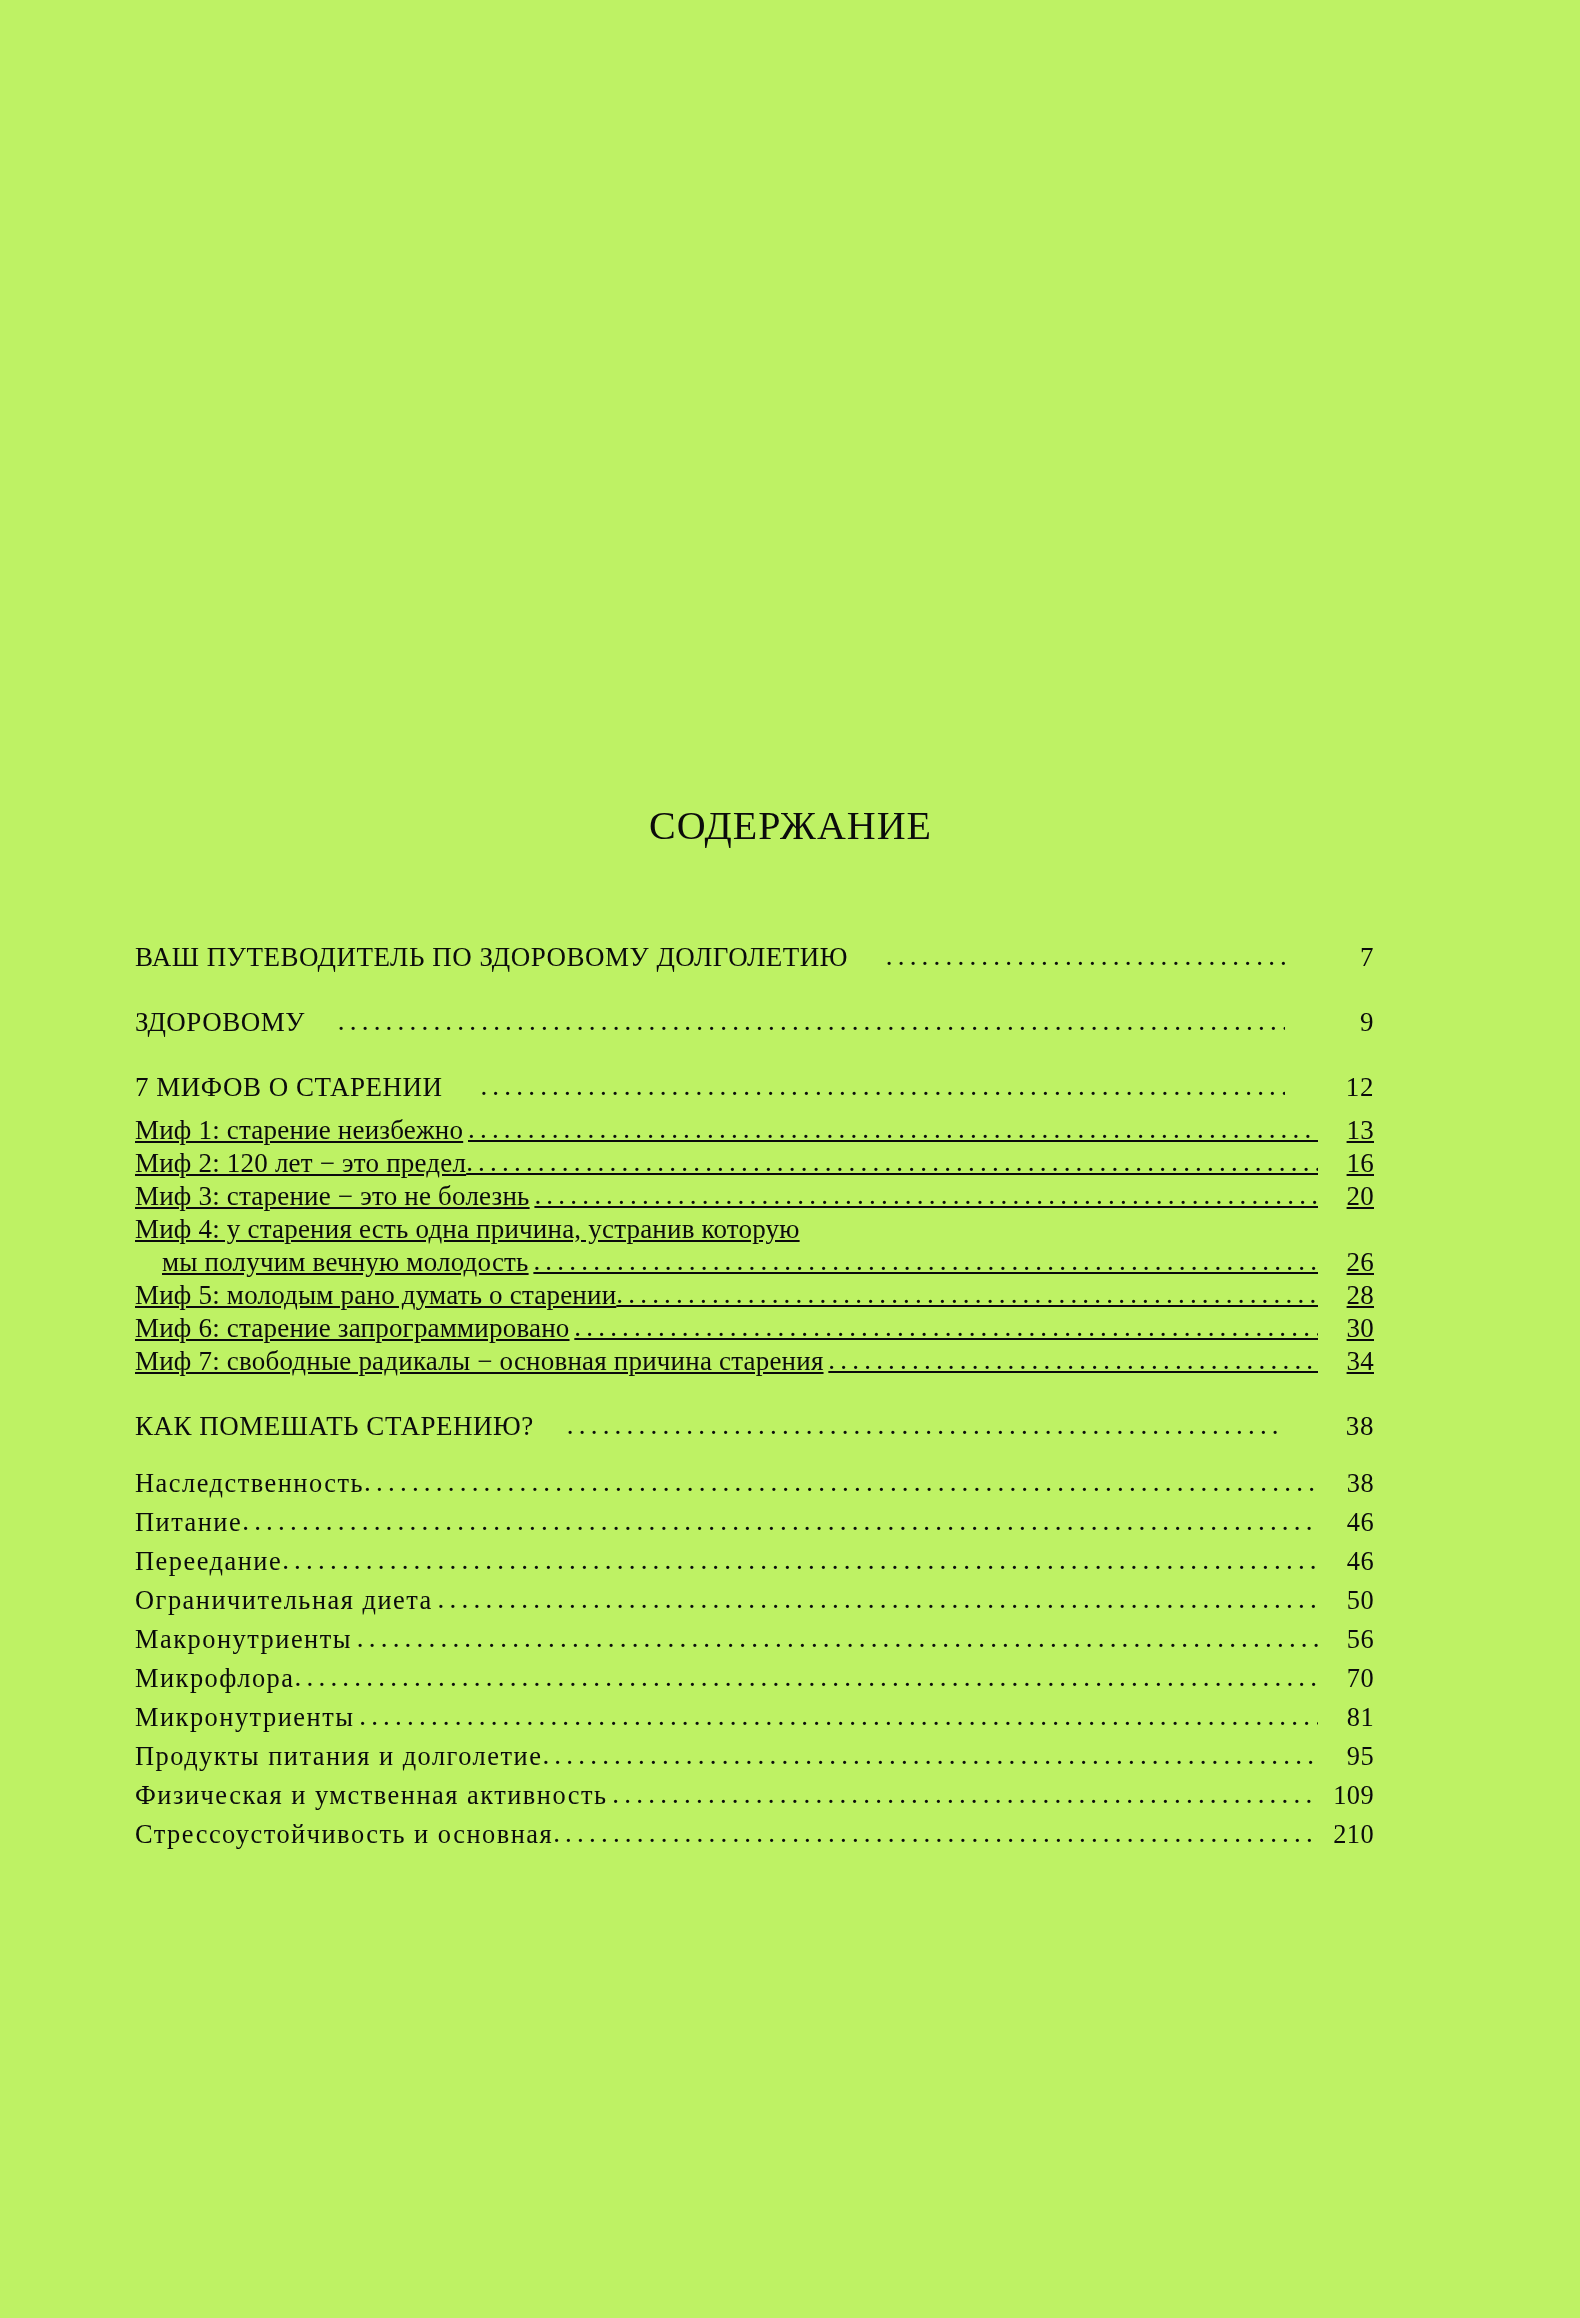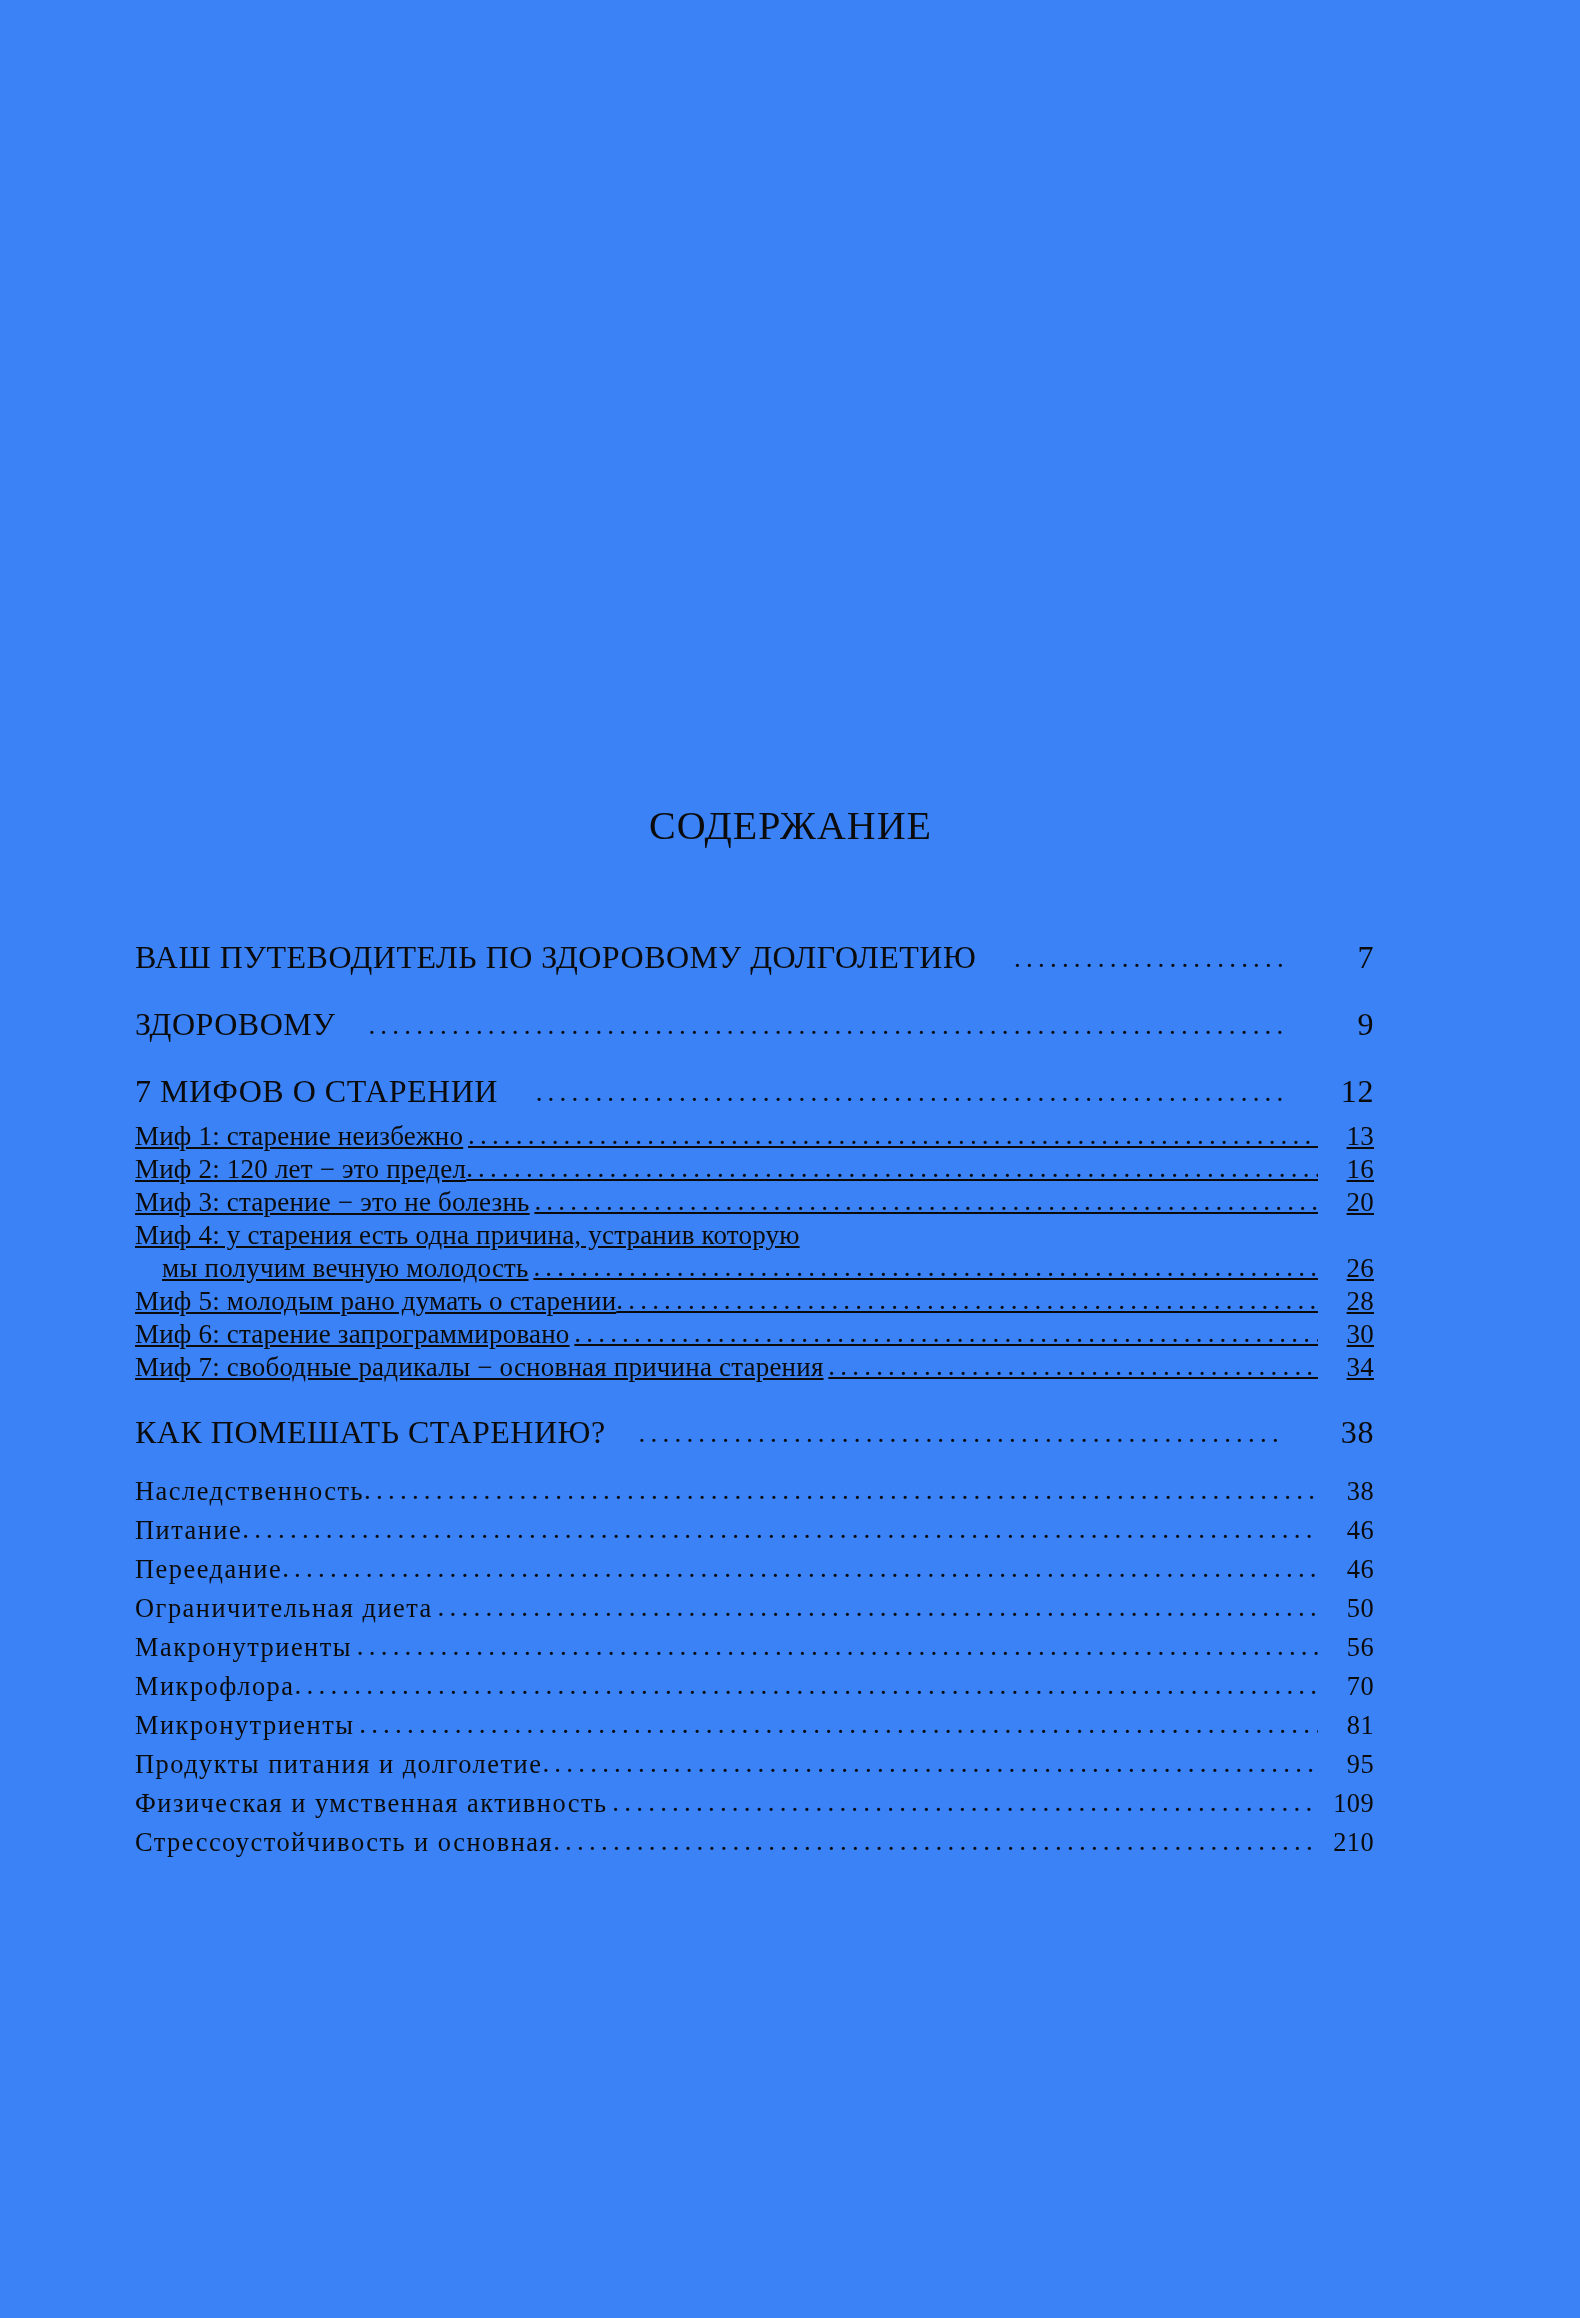--- a/index.html
+++ b/index.html
@@ -4,21 +4,21 @@
 <style>
   html, body {
     margin: 0;
     padding: 0;
     background: #ffffff;
   }
   .page {
     position: relative;
     width: 1581px;
     height: 2319px;
-    background: #3b82f6;
+    background: #bef264;
     overflow: hidden;
     font-family: "Liberation Serif", "DejaVu Serif", serif;
     color: #0b0b0b;
     -webkit-font-smoothing: antialiased;
   }
 
   
   .toc-title {
     position: absolute;
     left: 0;
@@ -79,21 +79,21 @@
     text-align: right;
     min-width: 50px;
     white-space: nowrap;
     padding-left: 3.2px;
   }
 
   
   .major {
     text-transform: none;
     letter-spacing: 0.6px;
-    font-size: 32px;
+    font-size: 27px;
     gap: 33px;
   }
   .major .lbl { letter-spacing: 0.5px; }
 
   .myth {
     font-size: 27px;
     line-height: 33px;
     letter-spacing: 0.2px;
     text-decoration: underline;
   }

